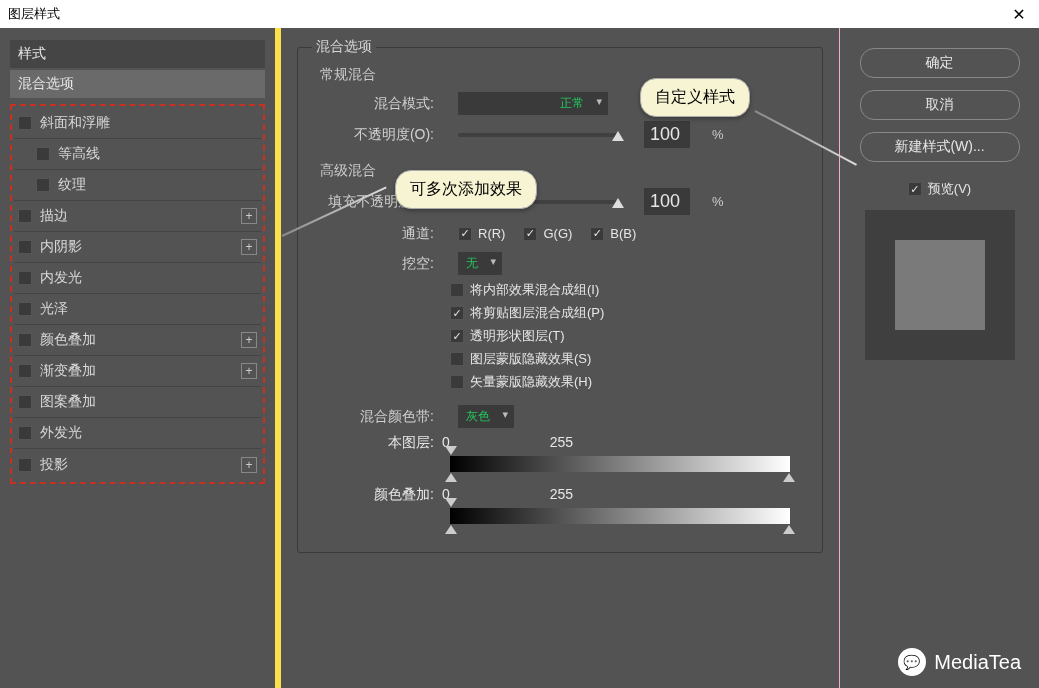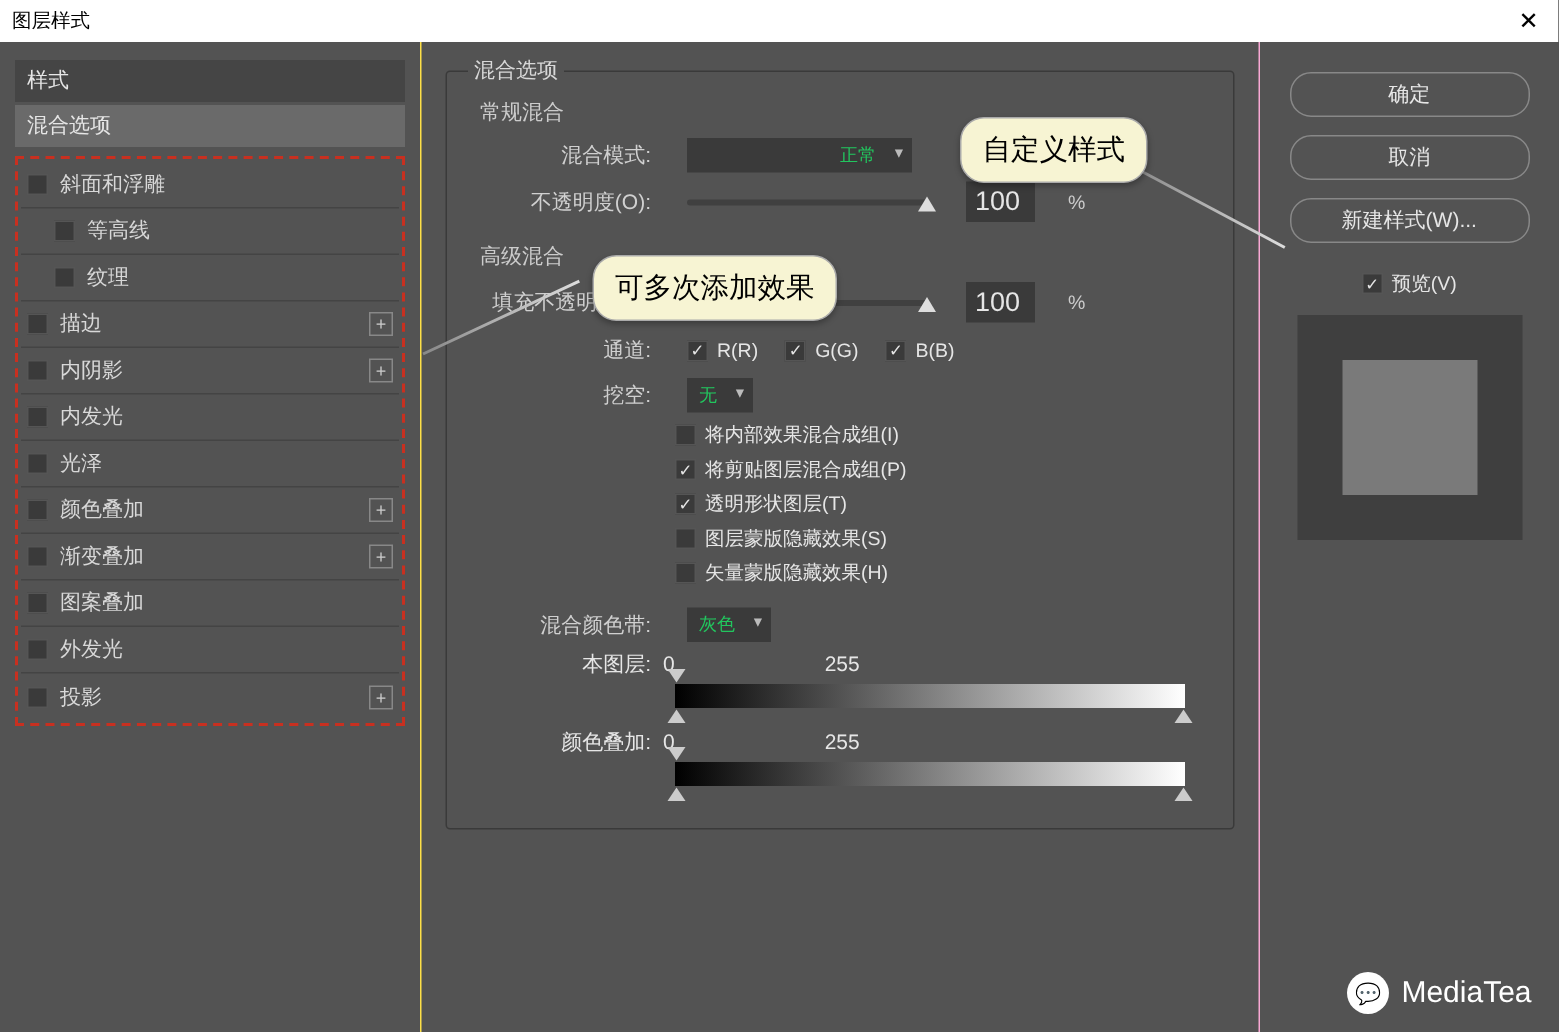--- a/index.html
+++ b/index.html
@@ -31,21 +31,21 @@
   .dialog {
     display: flex;
     height: 660px;
     background: #535353;
   }
   
   .left {
     width: 281px;
     padding: 12px 10px 8px 10px;
     position: relative;
-    border-right: 1px solid #fde047;
+    border-right: 6px solid #fde047;
     display: flex; flex-direction: column;
   }
   .left-header {
     background: #454545;
     padding: 5px 8px;
     font-size: 14px;
     margin-bottom: 2px;
   }
   .left-sub {
     background: #6a6a6a;
@@ -230,21 +230,21 @@
   }
 
   
   .callout {
     position:absolute;
     background:#f7f4d3;
     color:#000;
     padding:8px 14px;
     border:1px solid #aaa;
     border-radius:16px;
-    font-size:19px;
+    font-size:16px;
     box-shadow:0 2px 4px rgba(0,0,0,0.3);
     z-index:50;
   }
   .pointer {
     position:absolute;
     height:2px;
     background:linear-gradient(to right,#888,#ddd);
     z-index:40;
   }
 

